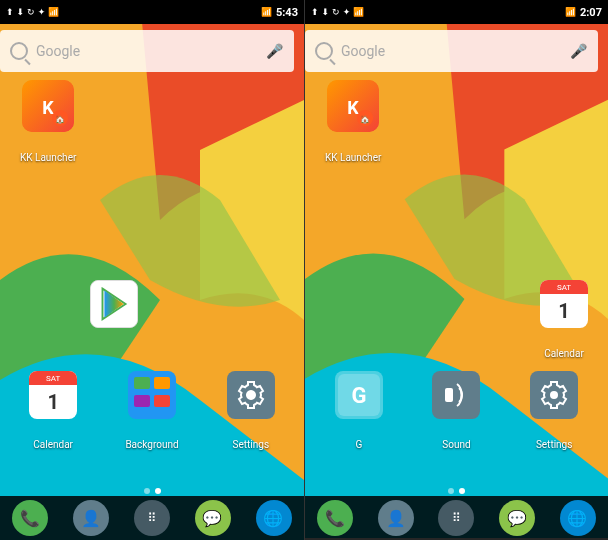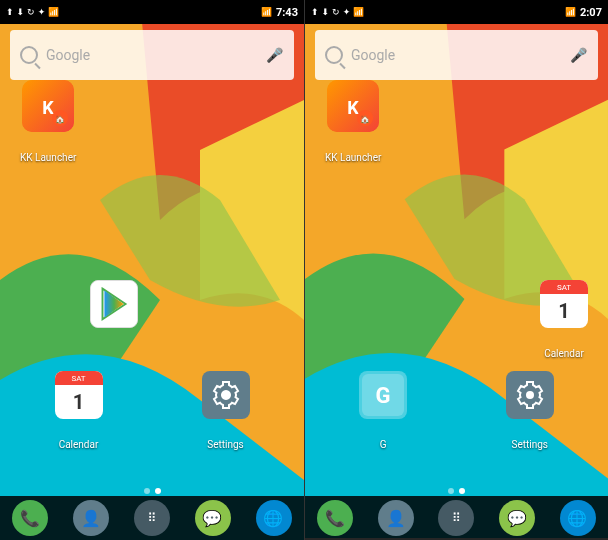--- a/index.html
+++ b/index.html
@@ -41,23 +41,23 @@
     
     .bg-gradient {
       position: absolute;
       top: 0; left: 0; right: 0; bottom: 0;
       z-index: 0;
     }
 
     .search-bar {
       position: absolute;
       top: 30px;
-      left: 10px;
+      left: 0;
       right: 10px;
-      height: 50px;
+      height: 42px;
       background: rgba(255,255,255,0.85);
       border-radius: 4px;
       display: flex;
       align-items: center;
       padding: 0 10px;
       z-index: 5;
     }
     .search-icon-circle {
       width: 18px;
       height: 18px;
@@ -263,21 +263,21 @@
   <div class="status-bar">
     <div class="status-bar-left">
       <span class="status-icon">⬆</span>
       <span class="status-icon">⬇</span>
       <span class="status-icon">↻</span>
       <span class="status-icon">✦</span>
       <span class="status-icon">📶</span>
     </div>
     <div class="status-bar-right">
       <span class="status-icon">📶</span>
-      <span class="status-time">7:43</span>
+      <span class="status-time">5:43</span>
     </div>
   </div>
 
   <div class="search-bar">
     <div class="search-icon-circle"></div>
     <span class="search-text">Google</span>
     <span class="mic-icon">🎤</span>
   </div>
 
   <div class="kk-launcher">
@@ -323,20 +323,32 @@
         <div style="background:#F44336;height:14px;border-radius:8px 8px 0 0;display:flex;align-items:center;justify-content:center;">
           <span style="color:white;font-size:8px;">SAT</span>
         </div>
         <div style="flex:1;display:flex;align-items:center;justify-content:center;">
           <span style="font-size:20px;font-weight:bold;color:#333;">1</span>
         </div>
       </div>
       <span class="app-label">Calendar</span>
     </div>
 
+    <div class="icon-wrap">
+      <div class="app-icon-img" style="width:48px;height:48px;border-radius:8px;overflow:hidden;">
+        <svg width="48" height="48" viewBox="0 0 48 48">
+          <rect width="48" height="48" fill="#2196F3"></rect>
+          <rect x="6" y="6" width="16" height="12" rx="2" fill="#4CAF50"></rect>
+          <rect x="26" y="6" width="16" height="12" rx="2" fill="#FF9800"></rect>
+          <rect x="6" y="24" width="16" height="12" rx="2" fill="#9C27B0"></rect>
+          <rect x="26" y="24" width="16" height="12" rx="2" fill="#F44336"></rect>
+        </svg>
+      </div>
+      <span class="app-label">Background</span>
+    </div>
 
     <div class="icon-wrap">
       <div class="app-icon-img" style="width:48px;height:48px;background:#607D8B;border-radius:8px;display:flex;align-items:center;justify-content:center;">
         <svg width="30" height="30" viewBox="0 0 30 30">
           <path d="M15,10 A5,5 0 1,1 14.99,10 Z" fill="white"></path>
           <path d="M12,2 L12,5 C11,5.5 10,6.3 9.2,7.2 L6,6 L3,11 L5.5,12.8 C5.2,13.5 5,14.2 5,15 C5,15.8 5.2,16.5 5.5,17.2 L3,19 L6,24 L9.2,22.8 C10,23.7 11,24.5 12,25 L12,28 L18,28 L18,25 C19,24.5 20,23.7 20.8,22.8 L24,24 L27,19 L24.5,17.2 C24.8,16.5 25,15.8 25,15 C25,14.2 24.8,13.5 24.5,12.8 L27,11 L24,6 L20.8,7.2 C20,6.3 19,5.5 18,5 L18,2 Z" fill="none" stroke="white" stroke-width="2"></path>
           <circle cx="15" cy="15" r="4" fill="white"></circle>
         </svg>
       </div>
       <span class="app-label">Settings</span>
@@ -433,20 +445,30 @@
     <div class="icon-wrap">
       <div style="width:48px;height:48px;background:rgba(255,255,255,0.3);border-radius:8px;display:flex;align-items:center;justify-content:center;">
         <svg width="42" height="42" viewBox="0 0 42 42">
           <rect width="42" height="42" fill="rgba(255,255,255,0.2)" rx="6"></rect>
           <text x="21" y="29" text-anchor="middle" font-size="22" font-weight="bold" fill="white">G</text>
         </svg>
       </div>
       <span class="app-label">G</span>
     </div>
 
+    <div class="icon-wrap">
+      <div style="width:48px;height:48px;background:#607D8B;border-radius:8px;display:flex;align-items:center;justify-content:center;">
+        <svg width="30" height="30" viewBox="0 0 30 30">
+          <rect x="4" y="8" width="8" height="14" rx="2" fill="white"></rect>
+          <path d="M16,4 C22,8 22,22 16,26" fill="none" stroke="white" stroke-width="2"></path>
+          <path d="M18,8 C22,11 22,19 18,22" fill="none" stroke="white" stroke-width="2"></path>
+        </svg>
+      </div>
+      <span class="app-label">Sound</span>
+    </div>
 
     <div class="icon-wrap">
       <div style="width:48px;height:48px;background:#607D8B;border-radius:8px;display:flex;align-items:center;justify-content:center;">
         <svg width="30" height="30" viewBox="0 0 30 30">
           <circle cx="15" cy="15" r="4" fill="white"></circle>
           <path d="M12,2 L12,5 C11,5.5 10,6.3 9.2,7.2 L6,6 L3,11 L5.5,12.8 C5.2,13.5 5,14.2 5,15 C5,15.8 5.2,16.5 5.5,17.2 L3,19 L6,24 L9.2,22.8 C10,23.7 11,24.5 12,25 L12,28 L18,28 L18,25 C19,24.5 20,23.7 20.8,22.8 L24,24 L27,19 L24.5,17.2 C24.8,16.5 25,15.8 25,15 C25,14.2 24.8,13.5 24.5,12.8 L27,11 L24,6 L20.8,7.2 C20,6.3 19,5.5 18,5 L18,2 Z" fill="none" stroke="white" stroke-width="2"></path>
         </svg>
       </div>
       <span class="app-label">Settings</span>
     </div>

